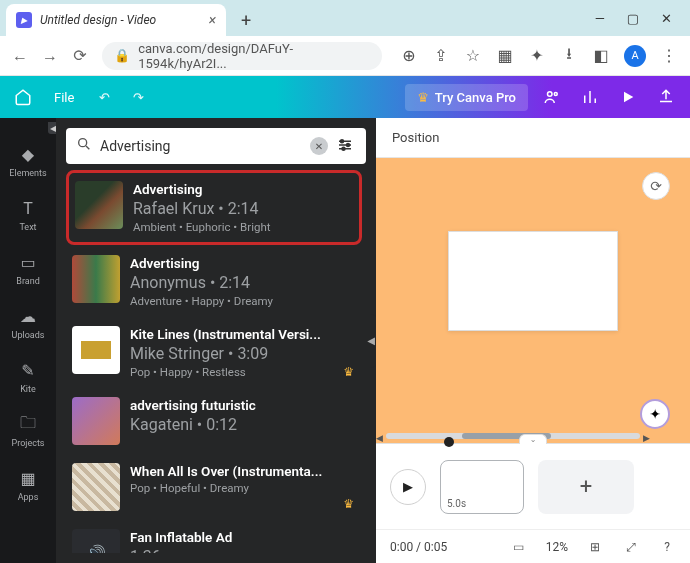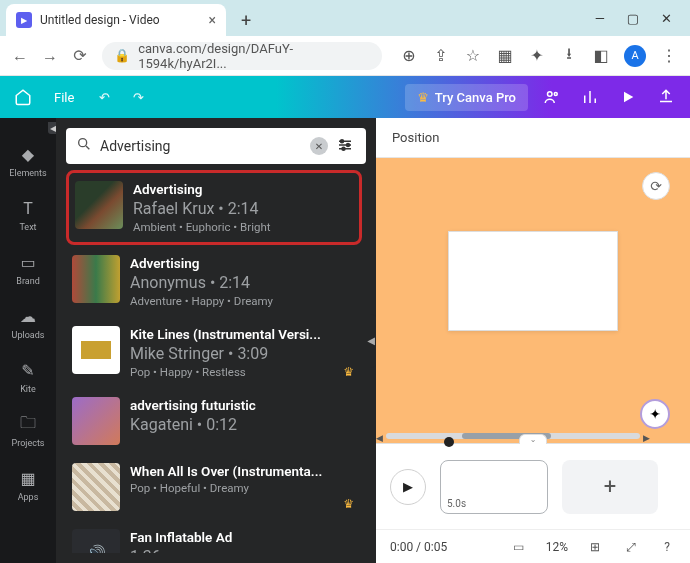--- a/index.html
+++ b/index.html
@@ -1,20 +1,20 @@
 <!DOCTYPE html>
 <html><head>
 <meta charset="utf-8">
 <style>
 * { margin: 0; padding: 0; box-sizing: border-box; font-family: -apple-system, BlinkMacSystemFont, "Segoe UI", Roboto, sans-serif; }
 body { width: 690px; height: 563px; overflow: hidden; background: #fff; position: relative; }
 
 
 .titlebar { height: 36px; background: #cfe8ec; display: flex; align-items: flex-end; }
-.tab { background: #fff; height: 32px; margin-left: 6px; border-radius: 8px 8px 0 0; display: flex; align-items: center; padding: 0 10px; gap: 8px; min-width: 220px; font-size: 12px; color: #333; position: relative; }
+.tab { background: #fff; height: 32px; margin-left: 6px; border-radius: 8px 8px 0 0; display: flex; align-items: center; padding: 0 10px; gap: 8px; min-width: 220px; font-size: 12px; color: #333; position: relative; font-style: italic; }
 .tab .favicon { width: 16px; height: 16px; background: #5d5fef; border-radius: 3px; display: flex; align-items: center; justify-content: center; }
 .tab .favicon::before { content: "▶"; color: #fff; font-size: 8px; }
 .tab .close { margin-left: auto; font-size: 14px; color: #666; cursor: pointer; }
 .newtab { width: 28px; height: 28px; display: flex; align-items: center; justify-content: center; font-size: 18px; color: #444; margin-left: 6px; margin-bottom: 2px; }
 .winctrl { margin-left: auto; display: flex; gap: 22px; padding-right: 18px; padding-bottom: 10px; font-size: 13px; color: #333; }
 
 
 .urlbar { height: 40px; display: flex; align-items: center; padding: 0 12px; gap: 14px; border-bottom: 1px solid #e5e5e5; }
 .urlbar .navbtn { width: 18px; height: 18px; color: #666; display: flex; align-items: center; justify-content: center; }
 .urlbar .addr { flex: 0 0 auto; width: 280px; height: 28px; background: #f1f3f4; border-radius: 14px; display: flex; align-items: center; padding: 0 12px; gap: 8px; font-size: 13px; color: #555; }
@@ -75,21 +75,21 @@
 .resetbtn { position: absolute; top: 14px; right: 20px; width: 28px; height: 28px; background: #fff; border: 1px solid #ddd; border-radius: 50%; display: flex; align-items: center; justify-content: center; font-size: 14px; color: #666; }
 .starbtn { position: absolute; bottom: 14px; right: 20px; width: 30px; height: 30px; background: #fff; border: 2px solid #b39ddb; border-radius: 50%; display: flex; align-items: center; justify-content: center; font-size: 14px; }
 .hscroll { position: absolute; bottom: 4px; left: 10px; right: 50px; height: 6px; background: #d8dadd; border-radius: 3px; }
 .hscroll .hthumb { position: absolute; left: 30%; width: 35%; height: 100%; background: #98a0a8; border-radius: 3px; }
 .hscroll .harrow { position: absolute; font-size: 9px; color: #555; }
 
 
 .timeline { height: 120px; background: #fff; border-top: 1px solid #e0e0e0; display: flex; flex-direction: column; }
 .tlclips { flex: 1; display: flex; align-items: center; padding: 0 14px; gap: 14px; position: relative; }
 .playcircle { width: 36px; height: 36px; border: 1px solid #d0d0d0; border-radius: 50%; display: flex; align-items: center; justify-content: center; font-size: 13px; color: #222; }
-.clip { width: 108px; height: 54px; border: 1.5px solid #b0b4b8; border-radius: 8px; background: #fff; position: relative; display: flex; align-items: flex-end; padding: 4px 6px; font-size: 10px; color: #666; }
+.clip { width: 84px; height: 54px; border: 1.5px solid #b0b4b8; border-radius: 8px; background: #fff; position: relative; display: flex; align-items: flex-end; padding: 4px 6px; font-size: 10px; color: #666; }
 .addclip { width: 96px; height: 54px; border-radius: 8px; background: #f2f3f5; display: flex; align-items: center; justify-content: center; font-size: 22px; color: #555; }
 .playhead { position: absolute; left: 68px; top: -7px; width: 10px; height: 10px; background: #222; border-radius: 50%; }
 .tlnotch { position: absolute; left: 50%; top: -10px; width: 28px; height: 10px; background: #fff; border: 1px solid #ddd; border-bottom: none; border-radius: 6px 6px 0 0; transform: translateX(-50%); display: flex; align-items: center; justify-content: center; font-size: 8px; color: #888; }
 .tlbottom { height: 34px; border-top: 1px solid #eee; display: flex; align-items: center; padding: 0 14px; gap: 18px; font-size: 12px; color: #444; }
 .tlbottom .spacer { flex: 1; }
 .tlicon { width: 18px; height: 18px; display: flex; align-items: center; justify-content: center; color: #555; }
 
 .sidehandle { position: absolute; right: -2px; top: 50%; width: 14px; height: 54px; background: #252627; border-radius: 0 8px 8px 0; transform: translateY(-50%); display: flex; align-items: center; justify-content: center; color: #aaa; font-size: 10px; }
 </style>
 </head>

